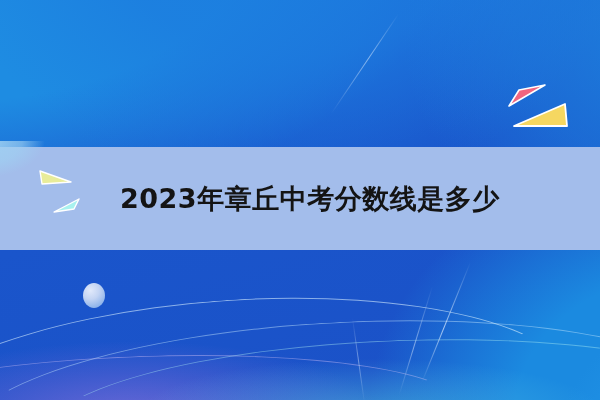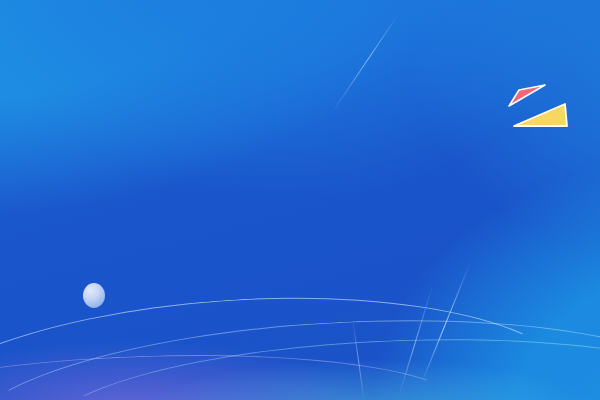--- a/index.html
+++ b/index.html
@@ -184,14 +184,31 @@
       <polygon points="39,1 3,22 13,6" fill="#f2657f" stroke="#ffffff" stroke-width="1.6" stroke-linejoin="round"></polygon>
     </svg>
   </div>
 
   <div class="tri tri-yellow">
     <svg width="60" height="30" viewBox="0 0 60 30">
       <polygon points="55,4 57,26 4,26" fill="#f5d761" stroke="#ffffff" stroke-width="1.8" stroke-linejoin="round"></polygon>
     </svg>
   </div>
 
+  <div class="title-band">
+    <div class="band-corner"></div>
+
+    <div class="tri tri-khaki" style="top:21px;left:36px;">
+      <svg width="38" height="20" viewBox="0 0 38 20">
+        <polygon points="4,3 35,14 6,16" fill="#e8ec9a" stroke="#ffffff" stroke-width="1.4" stroke-linejoin="round"></polygon>
+      </svg>
+    </div>
+
+    <div class="tri tri-cyan" style="top:49px;left:50px;">
+      <svg width="32" height="19" viewBox="0 0 32 19">
+        <polygon points="29,3 4,16 24,13" fill="#a8f2ef" stroke="#ffffff" stroke-width="1.4" stroke-linejoin="round"></polygon>
+      </svg>
+    </div>
+
+    <h1 class="band-title">2023年章丘中考分数线是多少</h1>
+  </div>
 
 </div>
 
 </body></html>

